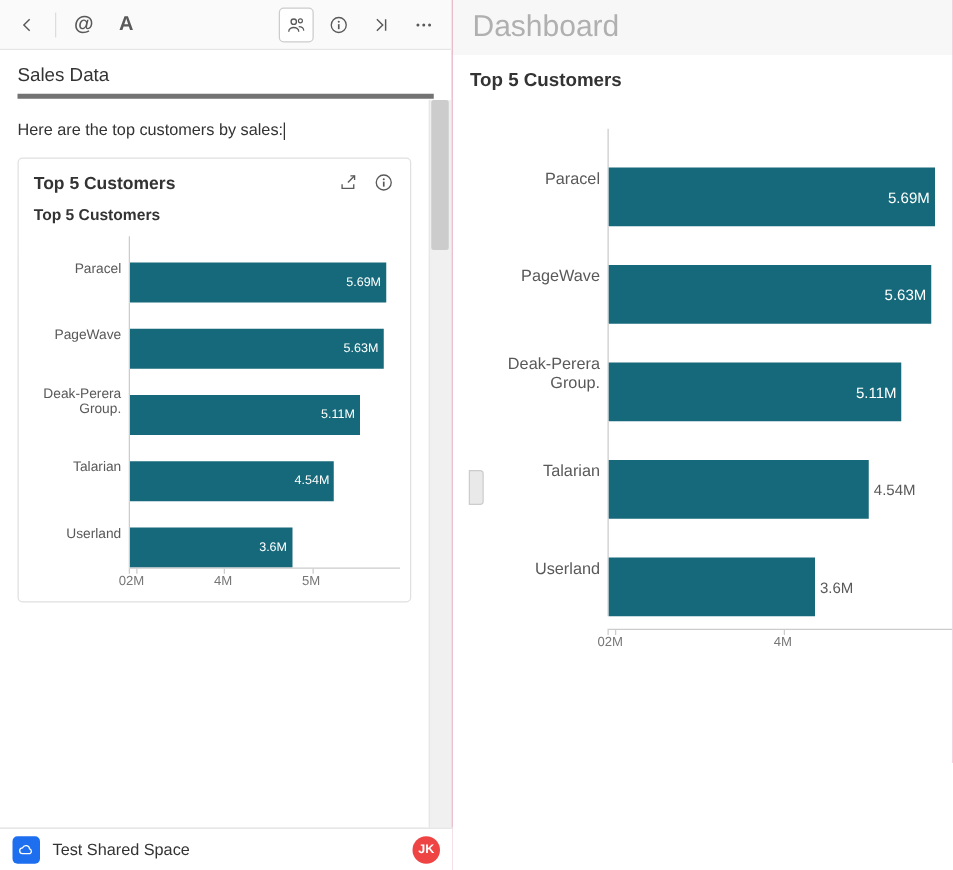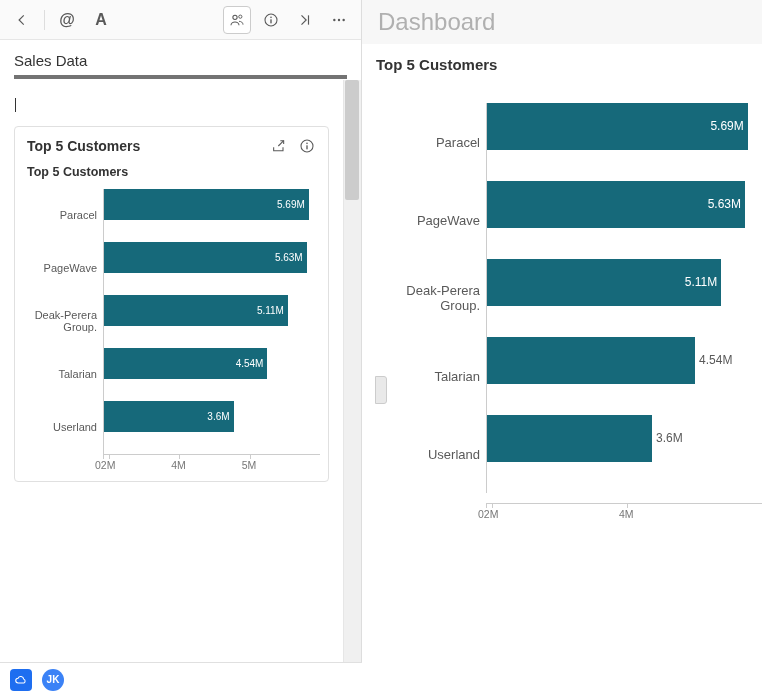--- a/index.html
+++ b/index.html
@@ -58,21 +58,21 @@
   .card-icons { display: flex; gap: 10px; color: #595959; }
   .card-icon { width: 18px; height: 18px; display:flex; align-items:center; justify-content:center; cursor:pointer;}
   .card-subtitle { font-size: 12.5px; font-weight: 600; padding: 0 12px 6px 12px; color: #333;}
 
   .chart-wrap { padding: 4px 8px 10px 8px; }
   .bar-chart { position: relative; }
   .bar-row { display: flex; align-items: center; height: 53px; }
   .bar-row.big { height: 78px; }
   .bar-cat { width: 80px; text-align: right; padding-right: 6px; font-size: 11px; color: #595959; }
   .bar-cat.big { width: 110px; font-size: 13px; }
-  .bar-track { flex: 1; position: relative; height: 100%; display:flex; align-items:flex-start; border-left:1px solid #ccc;}
+  .bar-track { flex: 1; position: relative; height: 100%; display:flex; align-items:flex-end; border-left:1px solid #ccc;}
   .bar { height: 60%; background: #16697a; position: relative; }
   .bar-label {
     position: absolute; right: 4px; top: 50%; transform: translateY(-50%);
     font-size: 10px; color: #fff; font-weight: 500;
   }
   .bar-label.outside { color:#595959; right:auto; left: calc(100% + 4px); white-space:nowrap;}
   .bar-label.big { font-size: 12px; }
   .x-axis { display: flex; margin-left: 80px; border-top: 1px solid #ccc; padding-top: 4px; position:relative;}
   .x-axis.big { margin-left: 110px; }
   .x-tick { flex:1; font-size: 10.5px; color:#777; text-align:left; position:relative;}
@@ -91,21 +91,21 @@
     height: 34px; border-top: 1px solid #e0e0e0;
     display: flex; align-items: center; padding: 0 10px; gap: 10px;
     background:#fff;
   }
   .footer-icon {
     width: 22px; height:22px; border-radius:4px; background:#1e6ef0;
     display:flex; align-items:center; justify-content:center;
   }
   .footer-text { font-size: 13px; color:#333; flex:1; }
   .avatar {
-    width: 22px; height:22px; border-radius:50%; background:#3b82f6;
+    width: 22px; height:22px; border-radius:50%; background:#ef4444;
     color:#fff; font-size:10px; font-weight:600; display:flex;
     align-items:center; justify-content:center;
   }
 
   
   .fake-scroll {
     position:absolute; right:2px; top:46px; width:14px; height:120px;
     background:#ccc; border-radius:2px;
   }
   .fake-scroll-track {
@@ -174,21 +174,21 @@
 
     <div class="left-body">
       <div class="section-title">Sales Data</div>
 
       <div class="fake-scroll-track">
         <div class="fake-scroll" style="top:0;"></div>
       </div>
 
       <div class="scroll-area" style="right:18px;">
         <div class="note-text">
-          <span class="cursor-bar"></span>
+          <span>Here are the top customers by sales:</span><span class="cursor-bar"></span>
         </div>
 
         <div class="card">
           <div class="card-header">
             <div class="card-title">Top 5 Customers</div>
             <div class="card-icons">
               <div class="card-icon">
                 <svg width="16" height="16" viewBox="0 0 24 24">
                     <path d="M4 14v5h14v-5" fill="none" stroke="#595959" stroke-width="1.6"></path>
                     <path d="M14 4h5v5" fill="none" stroke="#595959" stroke-width="1.6"></path>
@@ -259,20 +259,21 @@
         </div>
       </div>
     </div>
 
     <div class="footer">
       <div class="footer-icon">
         <svg width="14" height="14" viewBox="0 0 24 24">
             <path d="M7 17a4 4 0 010-8 5 5 0 019.6 1.5A3.5 3.5 0 0117 17H7z" fill="none" stroke="#fff" stroke-width="1.8"></path>
           </svg>
       </div>
+      <div class="footer-text">Test Shared Space</div>
       <div class="avatar">JK</div>
     </div>
   </div>
 
   <div class="right-panel">
     <div class="dash-title">Dashboard</div>
     <div class="right-content">
       <div class="right-card">
         <div class="splitter-handle"></div>
         <div class="right-chart-title">Top 5 Customers</div>

